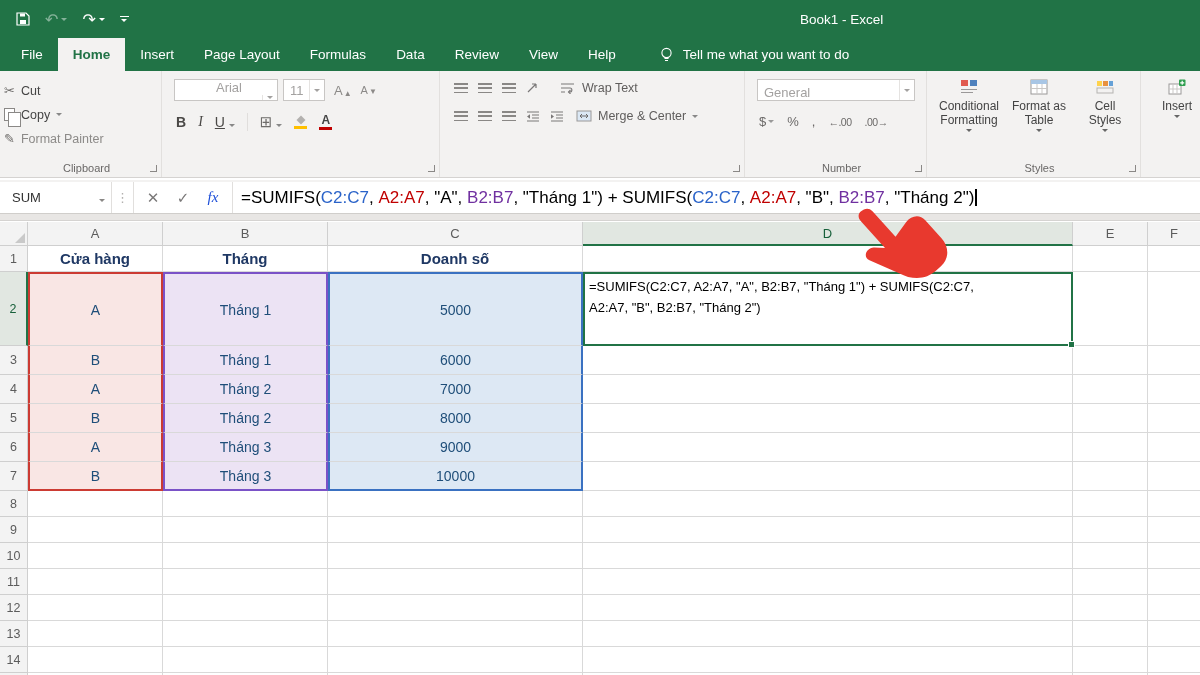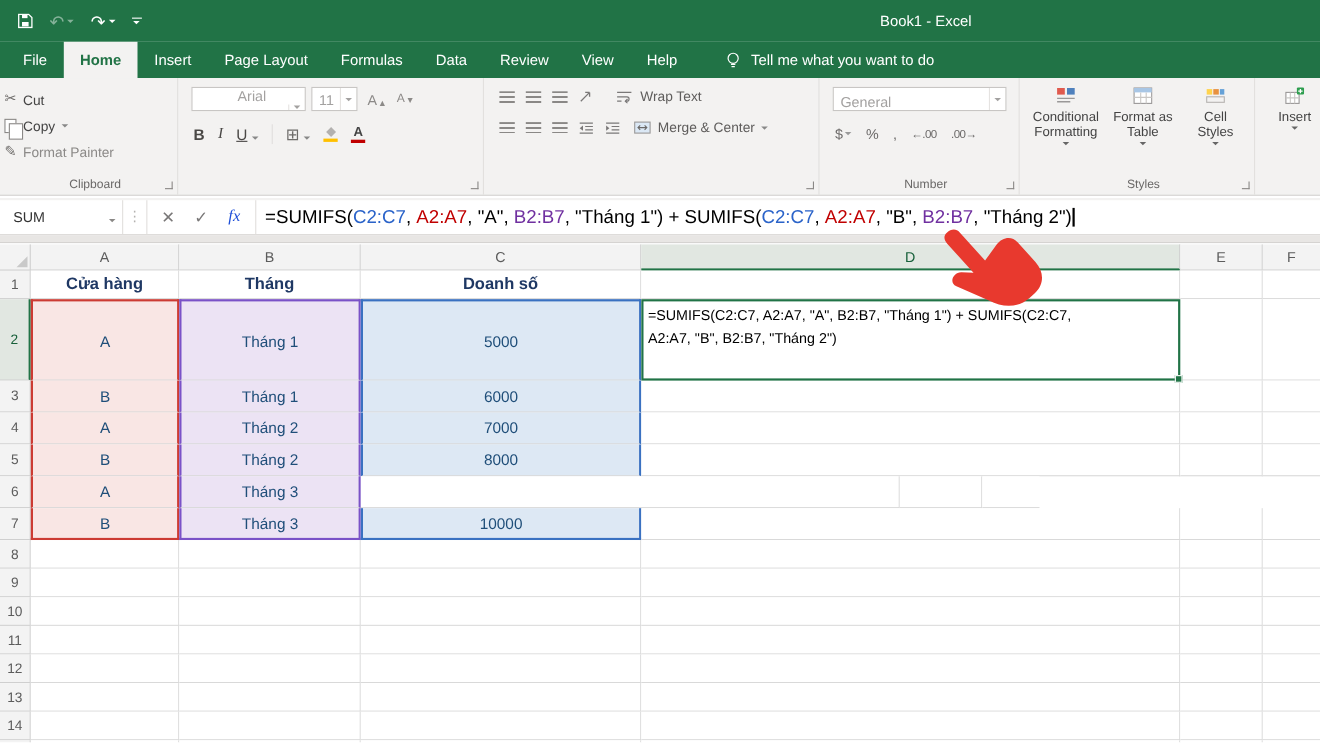--- a/index.html
+++ b/index.html
@@ -452,20 +452,21 @@
           <div class="cell col-A" style="background: rgb(249, 230, 228); border-left: 2px solid rgb(204, 59, 51); border-right: 2px solid rgb(204, 59, 51);">B</div>
           <div class="cell col-B" style="background: rgb(236, 227, 244); border-left: 2px solid rgb(122, 82, 199); border-right: 2px solid rgb(122, 82, 199);">Tháng 2</div>
           <div class="cell col-C" style="background: rgb(221, 232, 244); border-left: 2px solid rgb(58, 113, 193); border-right: 2px solid rgb(58, 113, 193);">8000</div>
           <div class="cell col-D"></div>
           <div class="cell col-E"></div>
           <div class="cell col-F"></div>
         </div>
         <div class="grid-row r6">
           <div class="cell col-A" style="background: rgb(249, 230, 228); border-left: 2px solid rgb(204, 59, 51); border-right: 2px solid rgb(204, 59, 51);">A</div>
           <div class="cell col-B" style="background: rgb(236, 227, 244); border-left: 2px solid rgb(122, 82, 199); border-right: 2px solid rgb(122, 82, 199);">Tháng 3</div>
+          <div class="cell col-C" style="background: rgb(221, 232, 244); border-left: 2px solid rgb(58, 113, 193); border-right: 2px solid rgb(58, 113, 193);">9000</div>
           <div class="cell col-D"></div>
           <div class="cell col-E"></div>
           <div class="cell col-F"></div>
         </div>
         <div class="grid-row r7">
           <div class="cell col-A" style="background: rgb(249, 230, 228); border-left: 2px solid rgb(204, 59, 51); border-right: 2px solid rgb(204, 59, 51); border-bottom: 2px solid rgb(204, 59, 51);">B</div>
           <div class="cell col-B" style="background: rgb(236, 227, 244); border-left: 2px solid rgb(122, 82, 199); border-right: 2px solid rgb(122, 82, 199); border-bottom: 2px solid rgb(122, 82, 199);">Tháng 3</div>
           <div class="cell col-C" style="background: rgb(221, 232, 244); border-left: 2px solid rgb(58, 113, 193); border-right: 2px solid rgb(58, 113, 193); border-bottom: 2px solid rgb(58, 113, 193);">10000</div>
           <div class="cell col-D"></div>
           <div class="cell col-E"></div>

